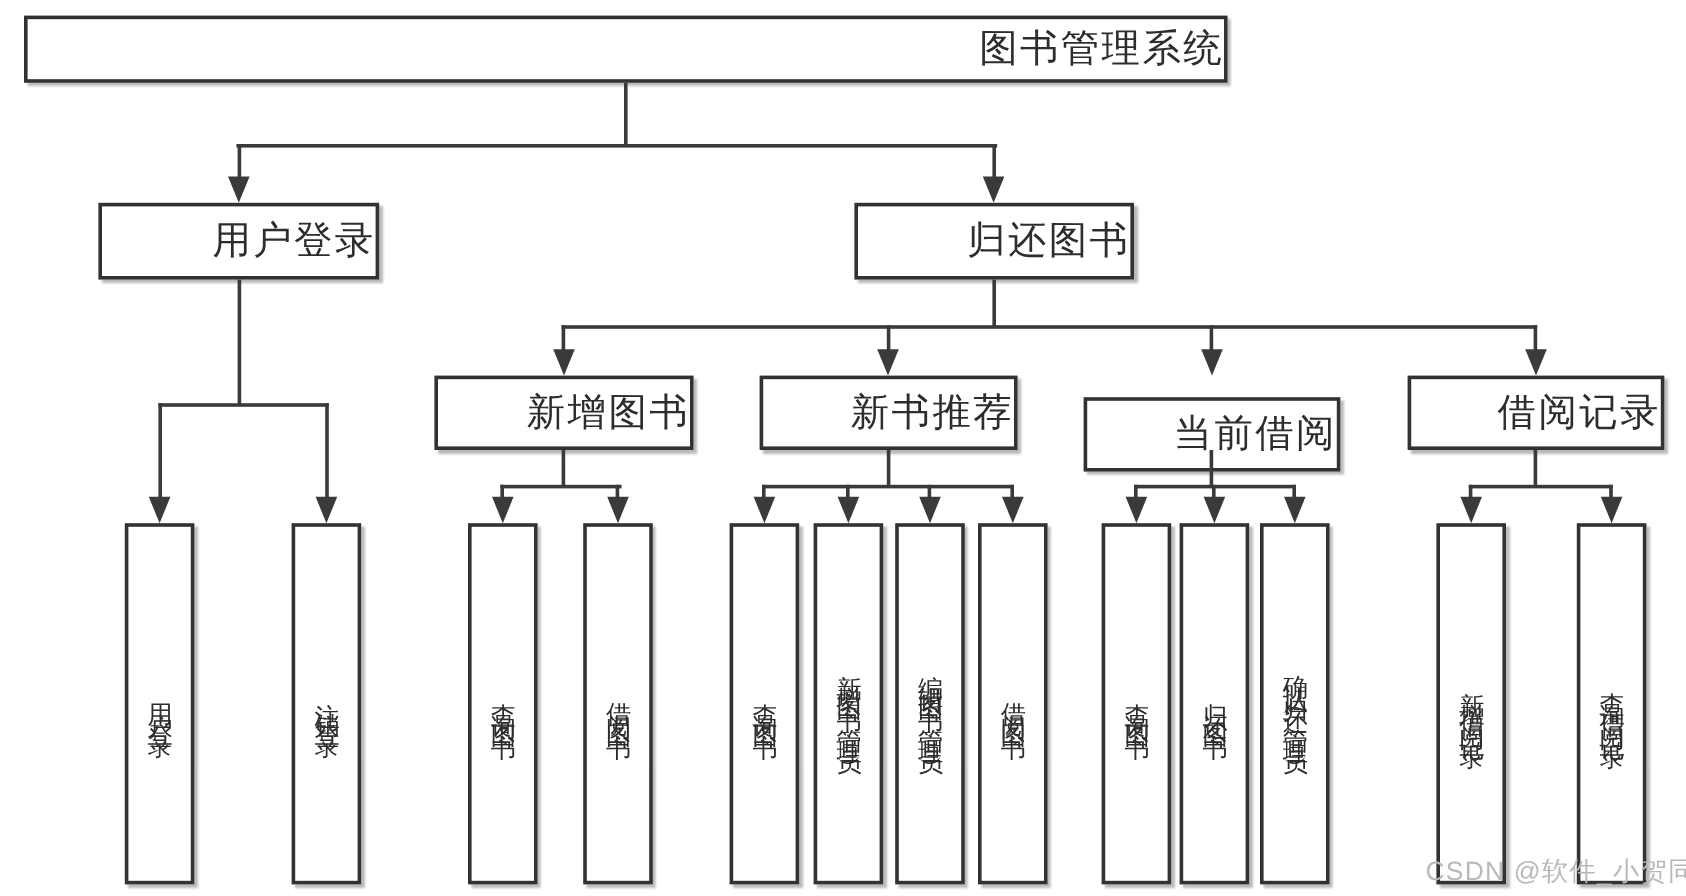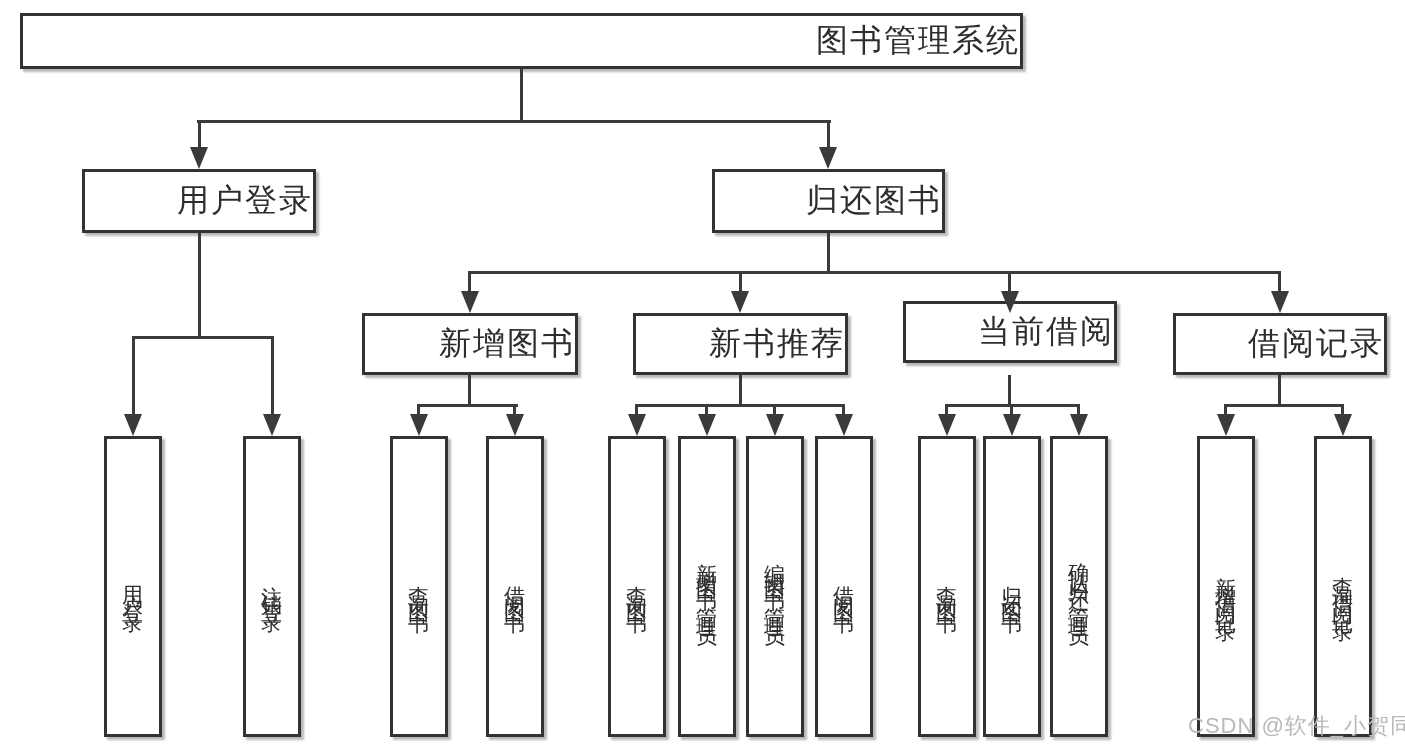--- a/index.html
+++ b/index.html
@@ -44,21 +44,21 @@
   <div class="box hbox" style="left:712px;top:169px;width:233px;height:64px">
       <span>归还图书</span>
     </div>
 
   <div class="box hbox" style="left:362px;top:313px;width:216px;height:62px">
       <span>新增图书</span>
     </div>
   <div class="box hbox" style="left:633px;top:313px;width:215px;height:62px">
       <span>新书推荐</span>
     </div>
-  <div class="box hbox" style="left:903px;top:301px;width:214px;height:62px">
+  <div class="box hbox" style="left:903px;top:331px;width:214px;height:62px">
       <span>当前借阅</span>
     </div>
   <div class="box hbox" style="left:1173px;top:313px;width:214px;height:62px">
       <span>借阅记录</span>
     </div>
 
   <div class="box vbox" style="left:104px;top:436px;width:58px;height:301px">
       <span>用户登录</span>
     </div>
   <div class="box vbox" style="left:243px;top:436px;width:58px;height:301px">

